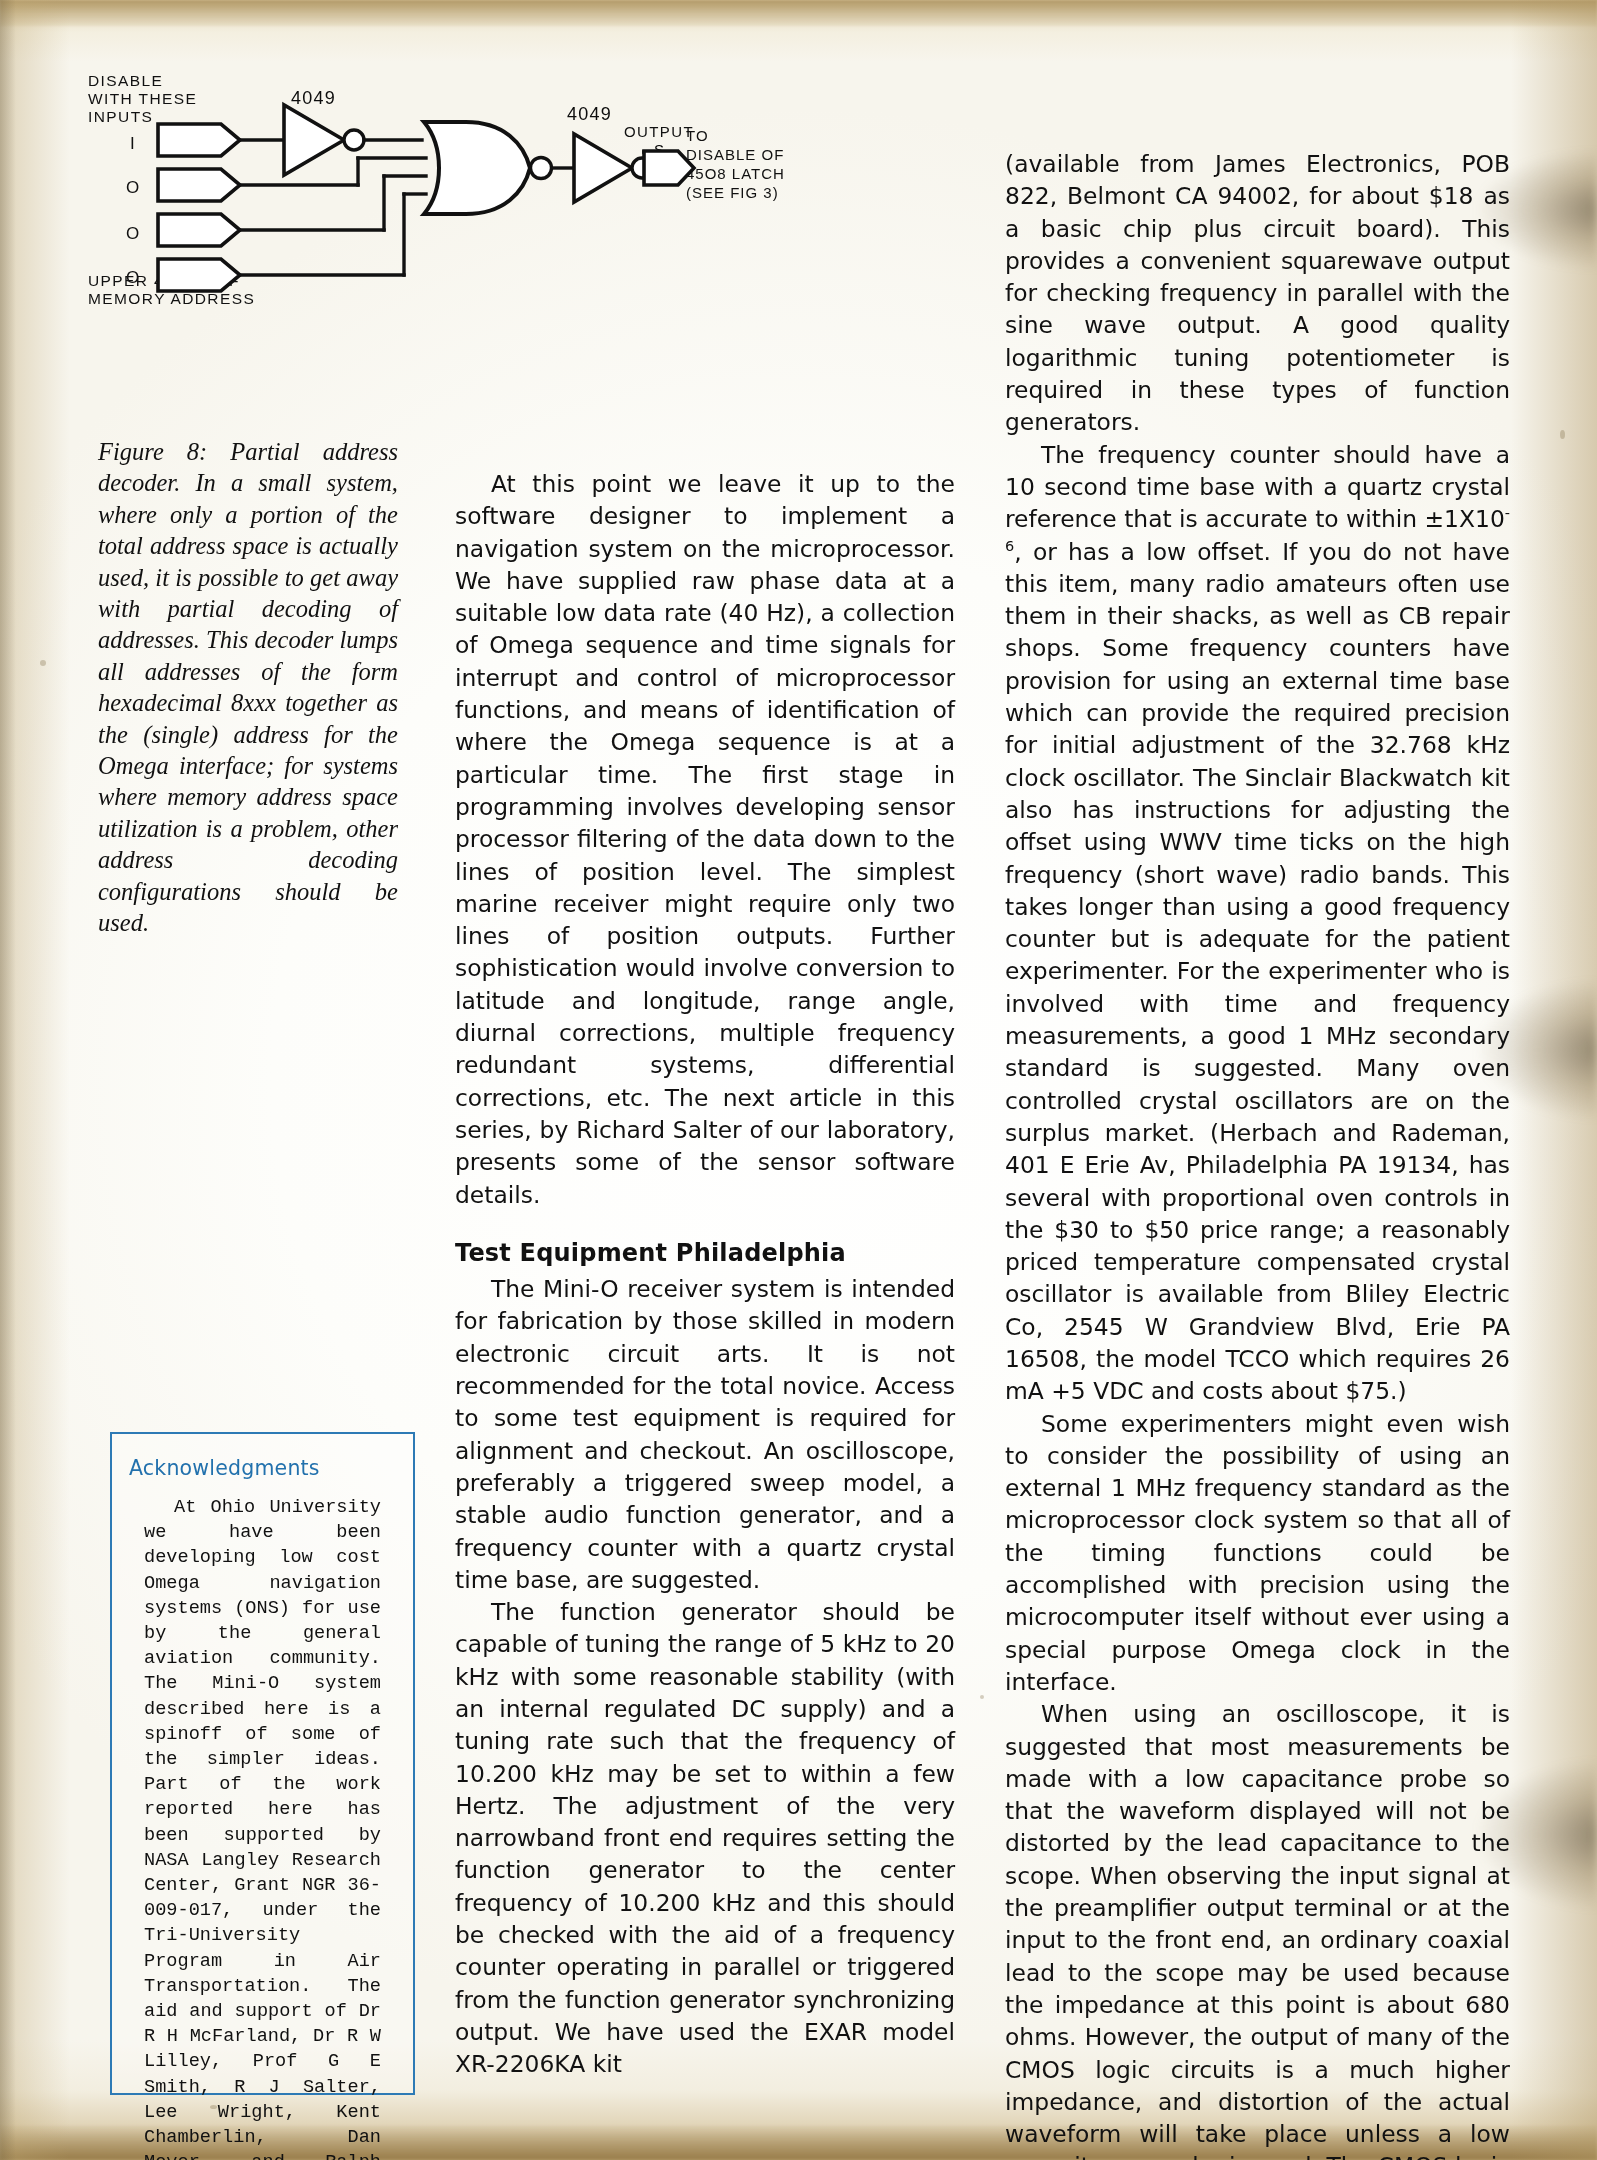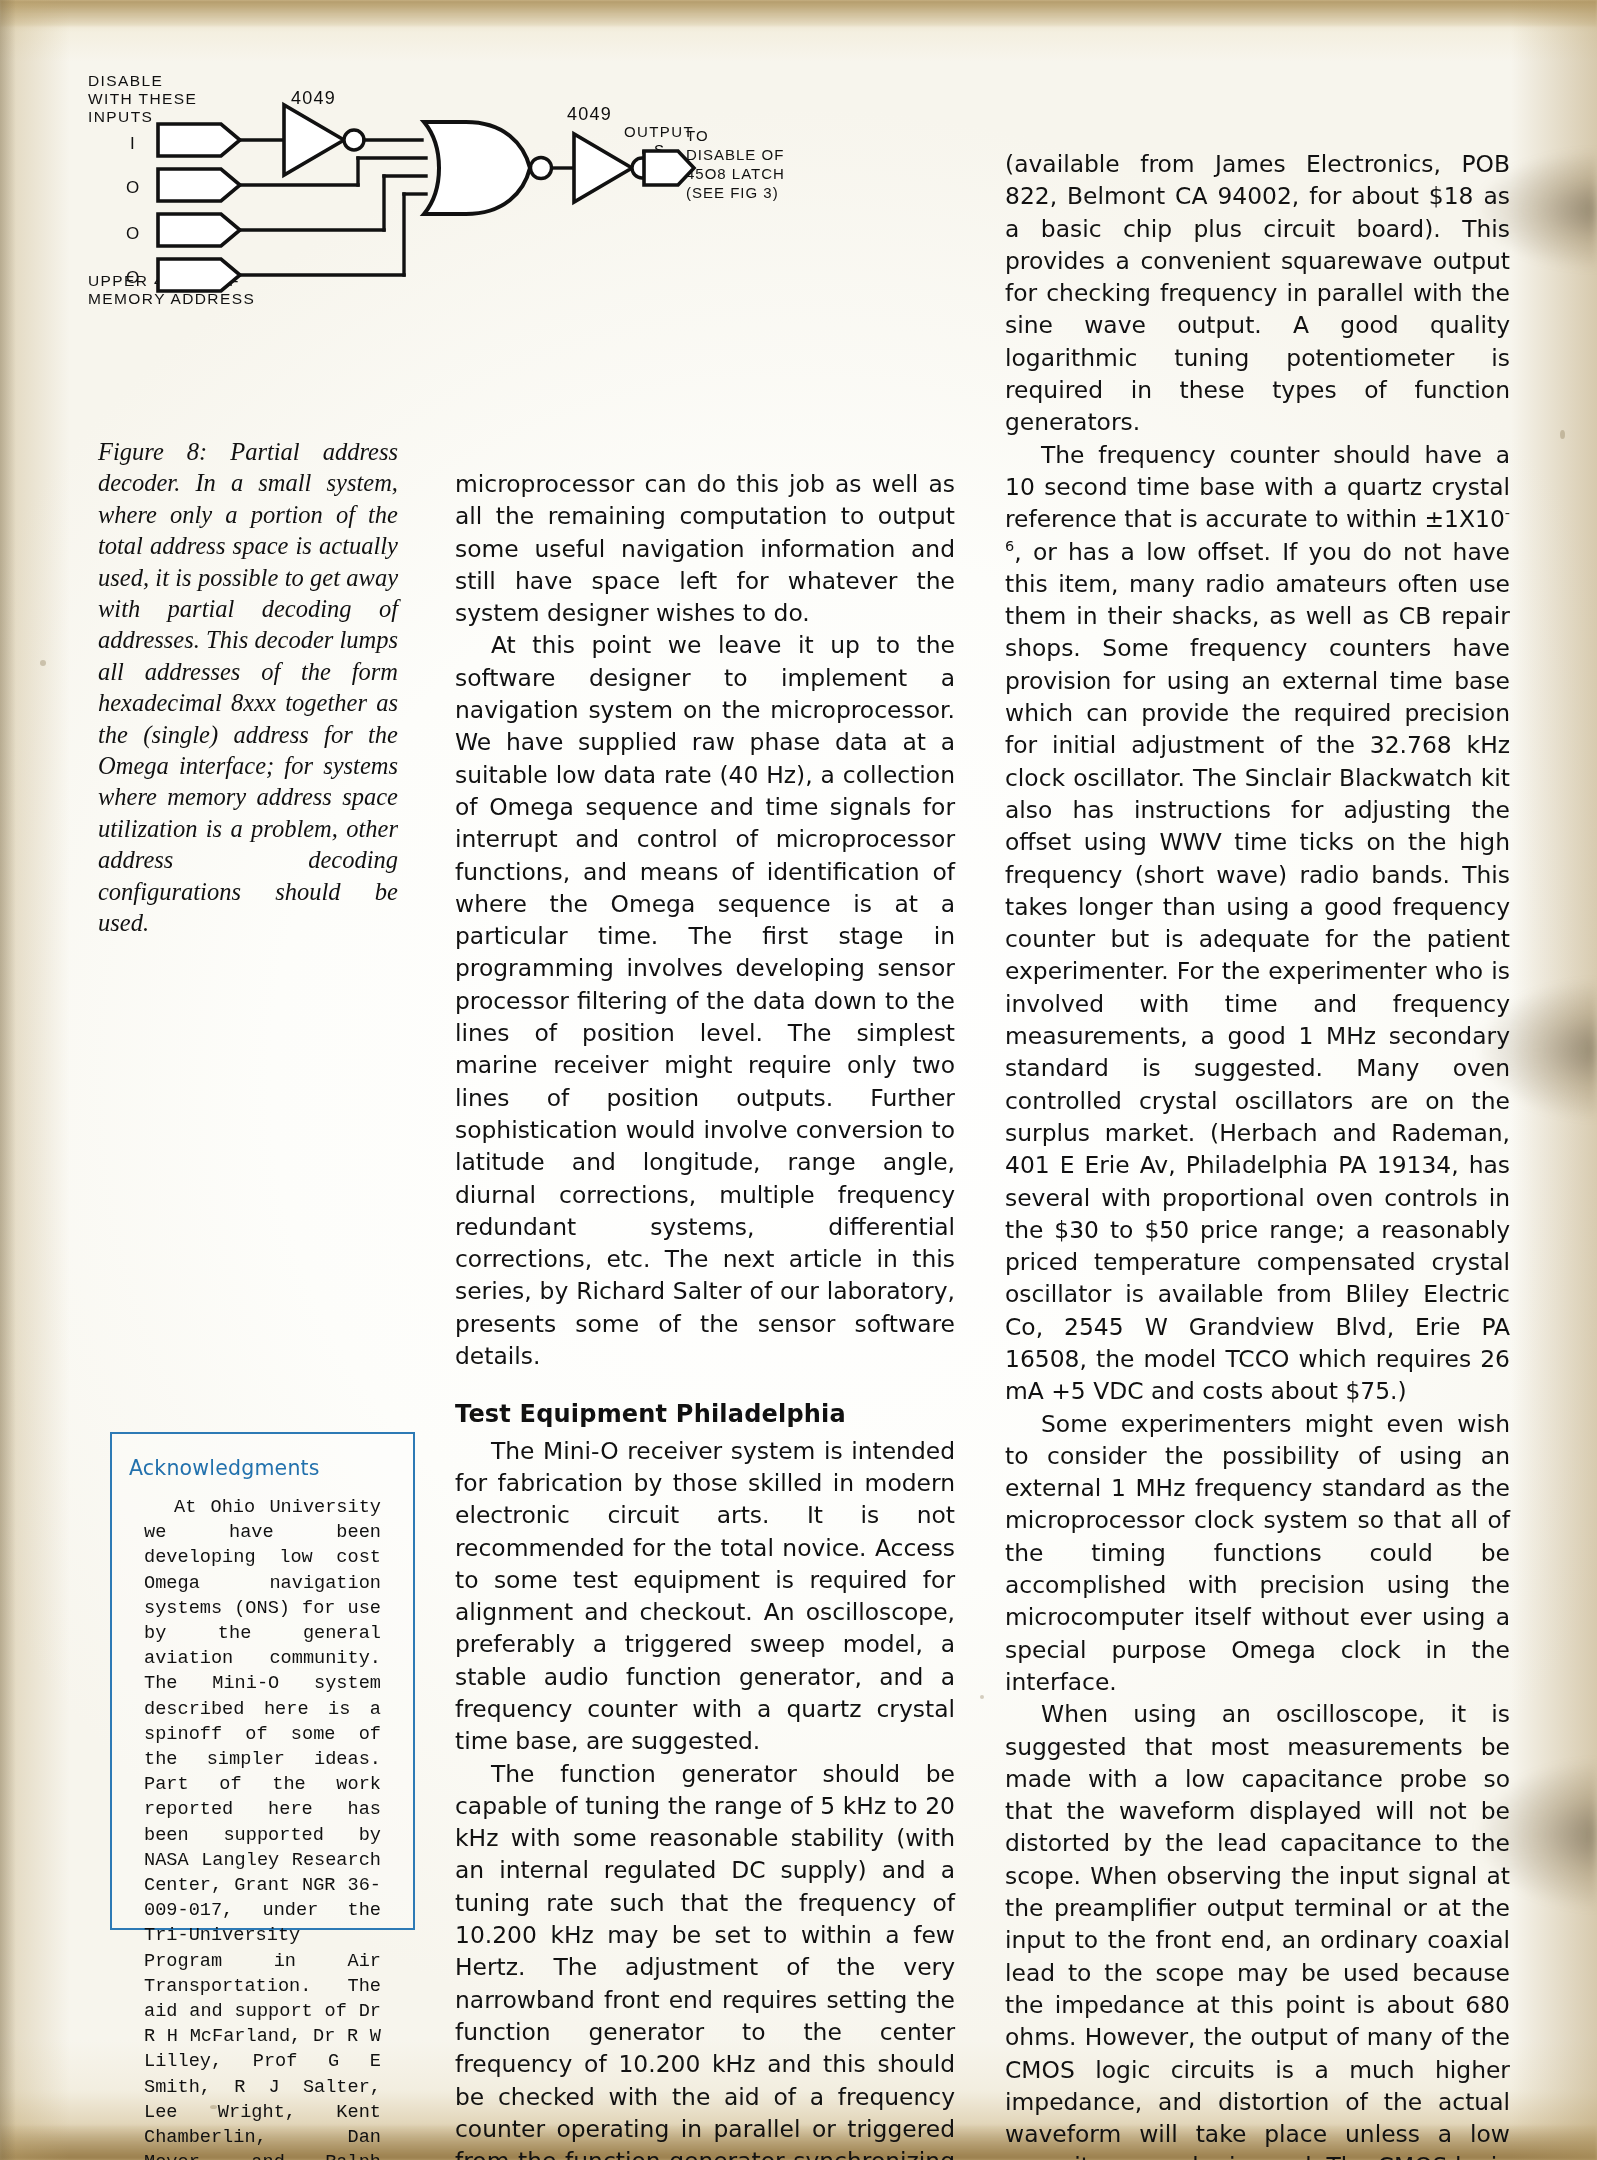--- a/index.html
+++ b/index.html
@@ -133,21 +133,21 @@
   .col p.noindent{text-indent:0;}
   .col h3{
     margin:26px 0 4px 0;font-size:24px;font-weight:bold;
     text-indent:0;text-align:left;letter-spacing:.2px;
     font-family:"DejaVu Sans",sans-serif;
   }
   sup{font-size:.62em;vertical-align:super;line-height:0;}
 
   
   #ack-box{
-    position:absolute;left:110px;top:1432px;width:305px;height:498px;
+    position:absolute;left:110px;top:1432px;width:305px;height:663px;
     border:2px solid #2d7ab5;
     background:rgba(255,255,255,.30);
     box-sizing:border-box;
     padding:22px 17px 6px 17px;
   }
   #ack-title{
     color:#2271ad;
     font-family:"DejaVu Sans",sans-serif;
     font-size:20.5px;
     letter-spacing:.2px;
@@ -275,21 +275,20 @@
           <path d="M556 73 L590 73 L606 90 L590 107 L556 107 Z" fill="#fff" stroke-width="3.6" transform="translate(0,0)"></path>
         </g>
       </svg>
     </div>
 
     <div id="col-caption" class="col">
       <p class="noindent">Figure 8: Partial address decoder. In a small system, where only a portion of the total address space is actually used, it is possible to get away with partial decoding of addresses. This decoder lumps all addresses of the form hexadecimal 8xxx together as the (single) address for the Omega interface; for systems where memory address space utilization is a problem, other address decoding configurations should be used.</p>
     </div>
 
     <div id="col-mid" class="col">
-      <p class="noindent">microprocessor can do this job as well as all the remaining computation to output some useful navigation information and still have space left for whatever the system designer wishes to do.</p>
       <p>At this point we leave it up to the software designer to implement a navigation system on the microprocessor. We have supplied raw phase data at a suitable low data rate (40 Hz), a collection of Omega sequence and time signals for interrupt and control of microprocessor functions, and means of identification of where the Omega sequence is at a particular time. The first stage in programming involves developing sensor processor filtering of the data down to the lines of position level. The simplest marine receiver might require only two lines of position outputs. Further sophistication would involve conversion to latitude and longitude, range angle, diurnal corrections, multiple frequency redundant systems, differential corrections, etc. The next article in this series, by Richard Salter of our laboratory, presents some of the sensor software details.</p>
       <h3>Test Equipment Philadelphia</h3>
       <p>The Mini-O receiver system is intended for fabrication by those skilled in modern electronic circuit arts. It is not recommended for the total novice. Access to some test equipment is required for alignment and checkout. An oscilloscope, preferably a triggered sweep model, a stable audio function generator, and a frequency counter with a quartz crystal time base, are suggested.</p>
       <p>The function generator should be capable of tuning the range of 5 kHz to 20 kHz with some reasonable stability (with an internal regulated DC supply) and a tuning rate such that the frequency of 10.200 kHz may be set to within a few Hertz. The adjustment of the very narrowband front end requires setting the function generator to the center frequency of 10.200 kHz and this should be checked with the aid of a frequency counter operating in parallel or triggered from the function generator synchronizing output. We have used the EXAR model XR-2206KA kit</p>
     </div>
 
     <div id="col-right" class="col">
       <p class="noindent">(available from James Electronics, POB 822, Belmont CA 94002, for about $18 as a basic chip plus circuit board). This provides a convenient squarewave output for checking frequency in parallel with the sine wave output. A good quality logarithmic tuning potentiometer is required in these types of function generators.</p>
       <p><span>The frequency counter should have a 10 second time base with a quartz crystal reference that is accurate to within ±1X10</span><sup>-6</sup><span>, or has a low offset. If you do not have this item, many radio amateurs often use them in their shacks, as well as CB repair shops. Some frequency counters have provision for using an external time base which can provide the required precision for initial adjustment of the 32.768 kHz clock oscillator. The Sinclair Blackwatch kit also has instructions for adjusting the offset using WWV time ticks on the high frequency (short wave) radio bands. This takes longer than using a good frequency counter but is adequate for the patient experimenter. For the experimenter who is involved with time and frequency measurements, a good 1 MHz secondary standard is suggested. Many oven controlled crystal oscillators are on the surplus market. (Herbach and Rademan, 401 E Erie Av, Philadelphia PA 19134, has several with proportional oven controls in the $30 to $50 price range; a reasonably priced temperature compensated crystal oscillator is available from  Bliley Electric Co, 2545 W Grandview Blvd, Erie PA 16508, the model TCCO which requires 26 mA +5 VDC and costs about $75.)</span></p>
       <p>Some experimenters might even wish to consider the possibility of using an external 1 MHz frequency standard as the microprocessor clock system so that all of the timing functions could be accomplished with precision using the microcomputer itself without ever using a special purpose Omega clock in the interface.</p>

